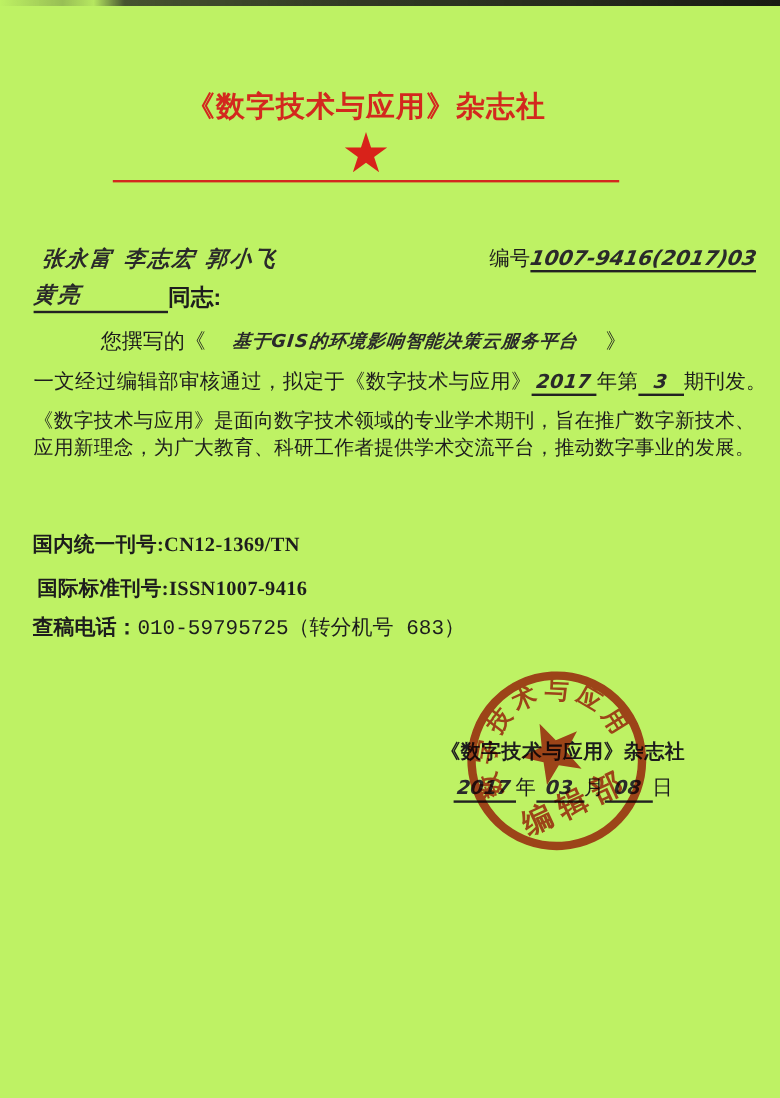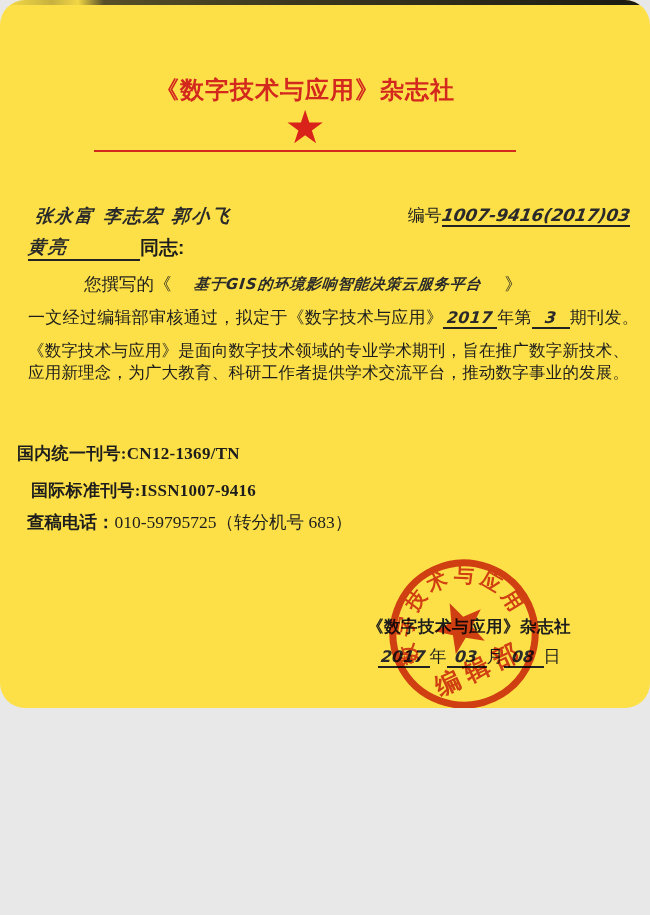--- a/index.html
+++ b/index.html
@@ -1,24 +1,23 @@
 <!DOCTYPE html>
 <html><head>
 <meta charset="utf-8">
 <style>
   html,body{margin:0;padding:0;background:#e8e8e8;}
   .page{
     position:relative;
-    width:650px;height:708px;
+    width:650px;height:915px;
     margin:0 auto;
-    background:#fde047;
+    background:#bef264;
     overflow:hidden;
     font-family:"Liberation Serif","DejaVu Serif",serif;
     color:#1d1d1d;
-    border-radius:25px;
   }
   
   .scan-strip{
     position:absolute;top:0;left:0;width:100%;height:5px;
     background:linear-gradient(to right,
       rgba(40,40,40,0) 0%, rgba(40,40,40,.25) 8%, rgba(40,40,40,.05) 12%,
       rgba(30,30,30,.75) 16%, rgba(25,25,25,.85) 45%, rgba(20,20,20,.9) 75%, rgba(15,15,15,.95) 100%);
     filter:blur(.4px);
   }
   .header{position:absolute;top:0;left:0;width:610px;text-align:center;}
@@ -59,25 +58,25 @@
     position:absolute;top:272px;left:84px;width:438px;
     display:flex;align-items:center;font-size:17.5px;
   }
   .sentence1 .article-title{flex:1;text-align:center;font-size:15px;letter-spacing:1px;}
   .sentence2{position:absolute;top:306px;left:28px;width:600px;font-size:17px;letter-spacing:.3px;white-space:nowrap;}
   .year-blank{display:inline-block;width:54px;text-align:center;font-size:16px;}
   .issue-blank{display:inline-block;width:38px;text-align:center;font-size:16px;}
   .para2-l1{position:absolute;top:340px;left:28px;width:605px;font-size:16.5px;letter-spacing:.2px;white-space:nowrap;}
   .para2-l2{position:absolute;top:362px;left:28px;width:605px;font-size:16.5px;letter-spacing:.2px;white-space:nowrap;}
   .jinfo{font-size:17px;font-weight:600;letter-spacing:.3px;}
-  .jinfo.cn{position:absolute;top:442px;left:17px;}
+  .jinfo.cn{position:absolute;top:442px;left:27px;}
   .jinfo.issn{position:absolute;top:479px;left:31px;}
   .phone-line{
     position:absolute;top:510px;left:27px;
-    font-family:Liberation Serif, serif;font-size:17.5px;
+    font-family:Liberation Mono, monospace;font-size:17.5px;
   }
   .phone-line .lbl{font-weight:700;}
   .phone-line .val{font-weight:500;}
   .sig-org{
     position:absolute;top:616px;left:306px;width:326px;text-align:center;
     font-size:16.5px;font-weight:600;letter-spacing:.5px;
   }
   .sig-date{
     position:absolute;top:645px;left:306px;width:326px;text-align:center;
     font-size:17px;white-space:nowrap;

